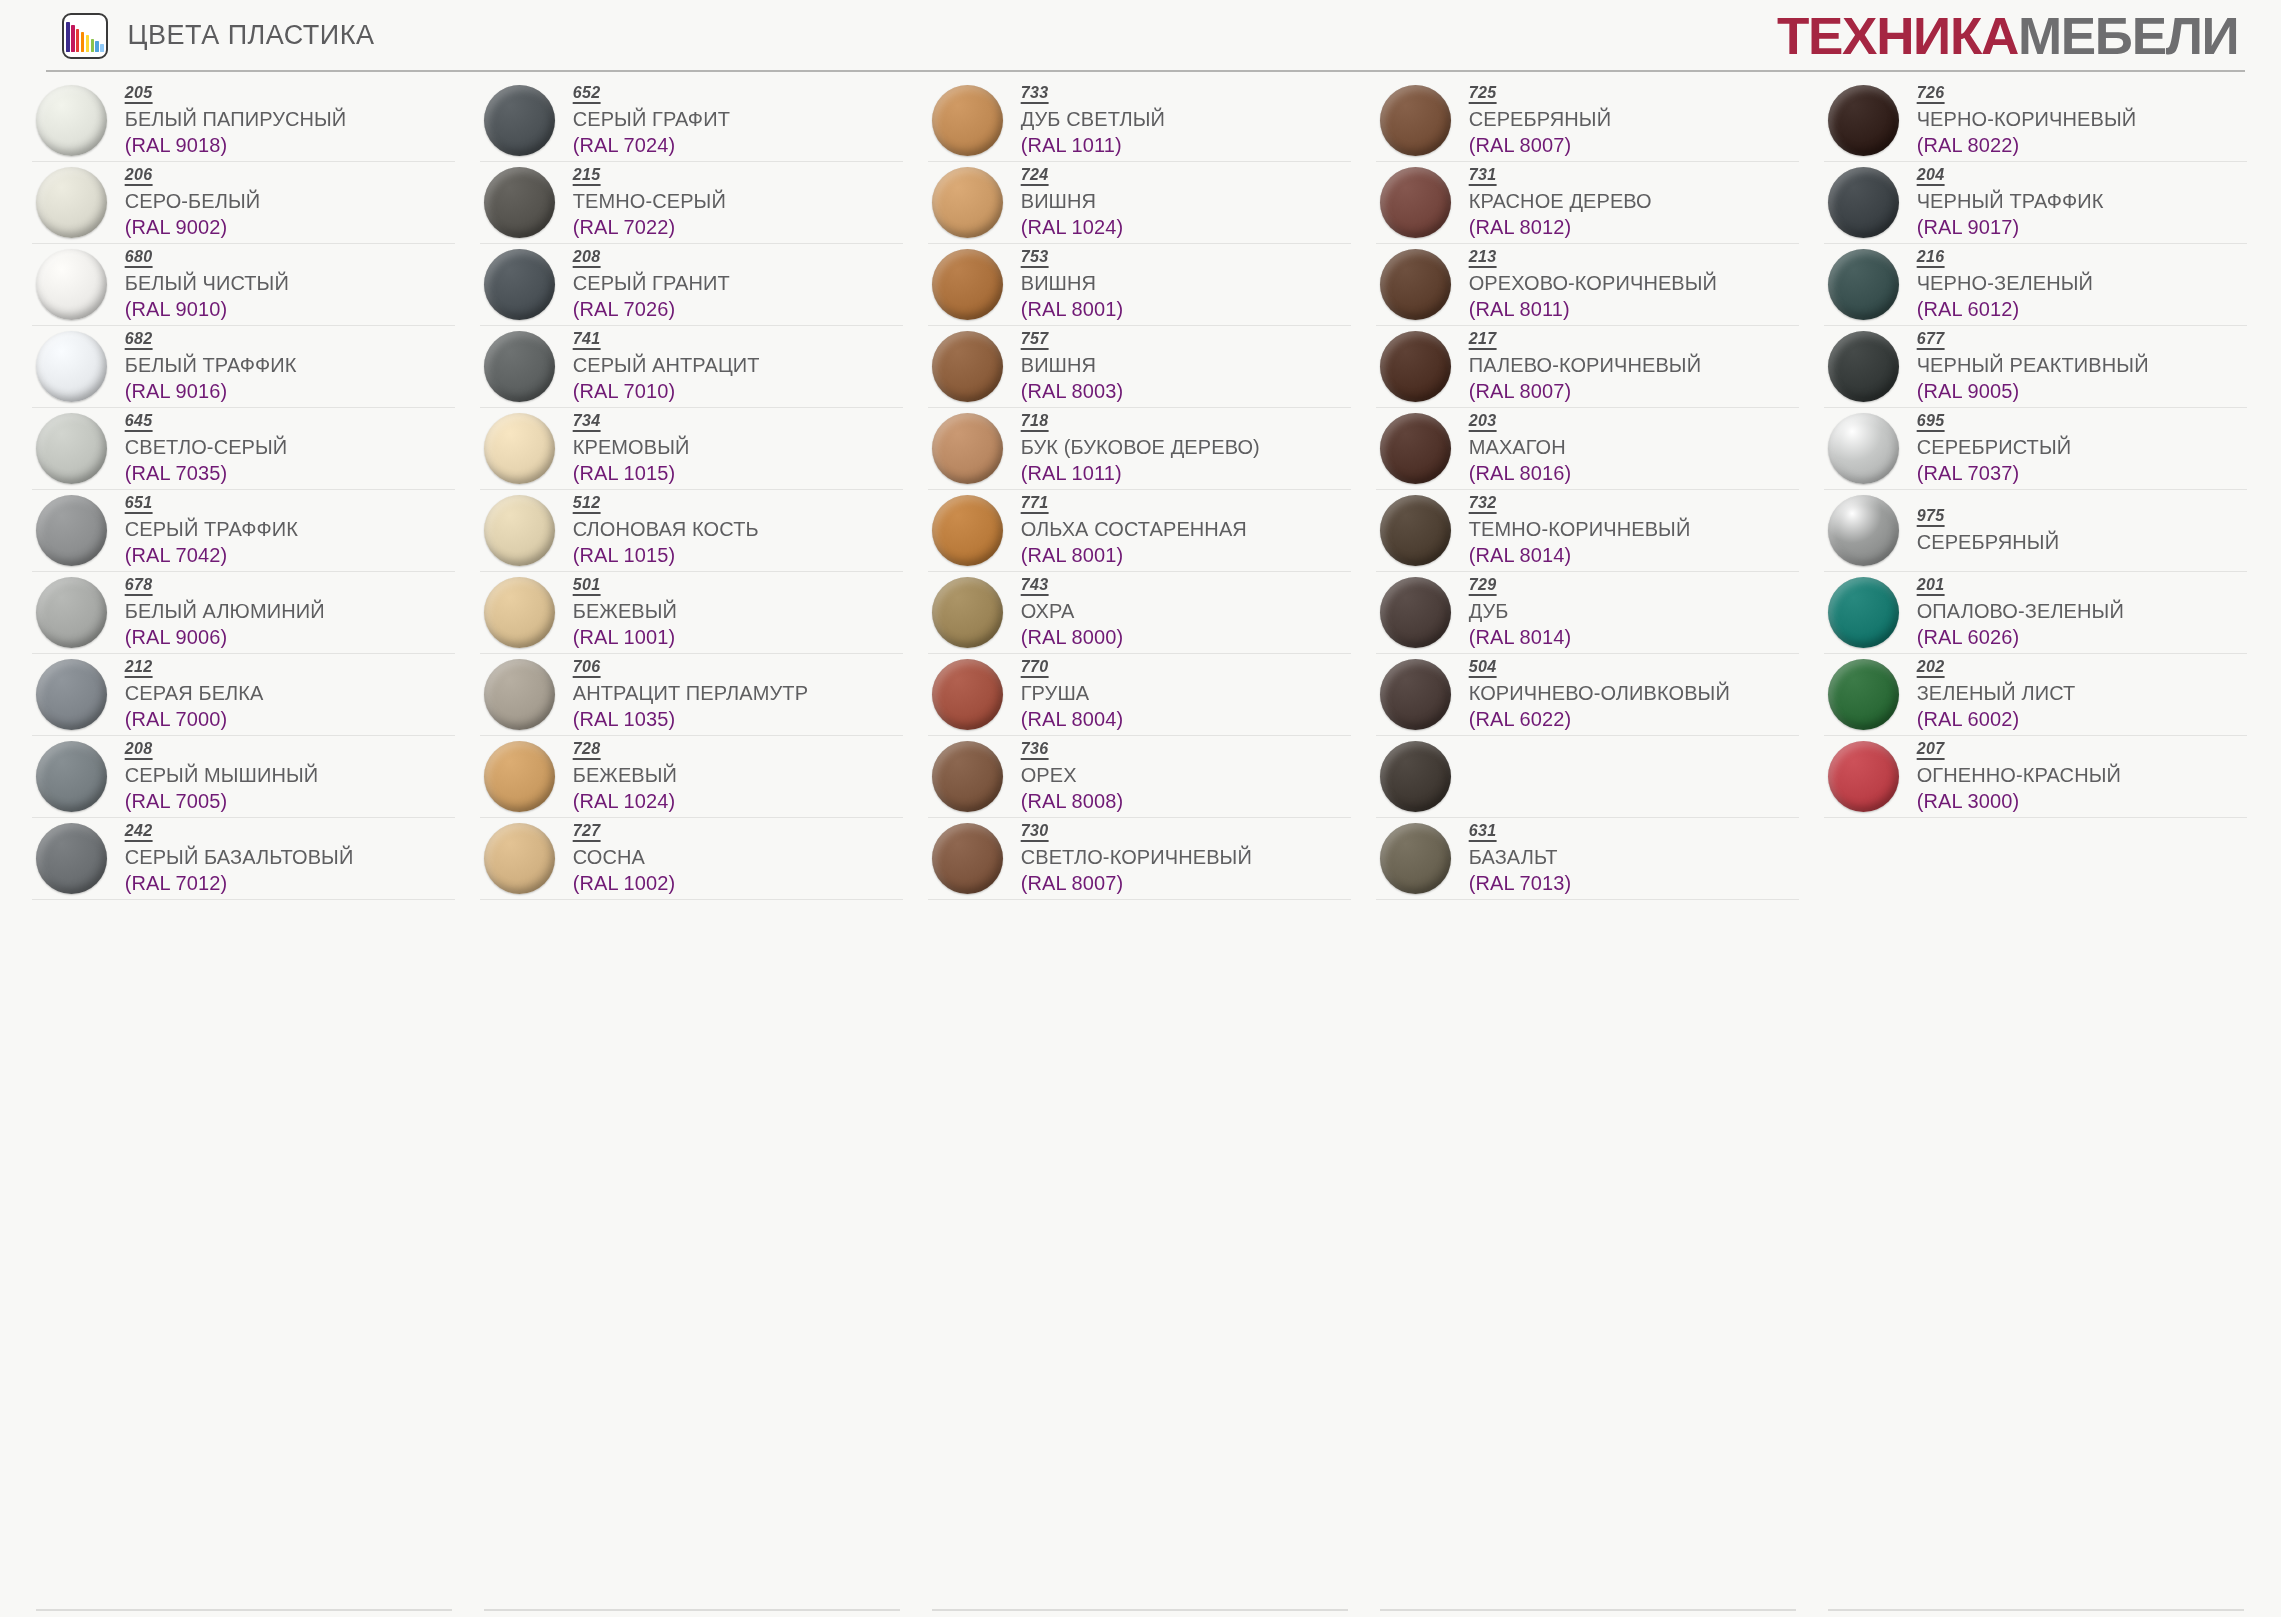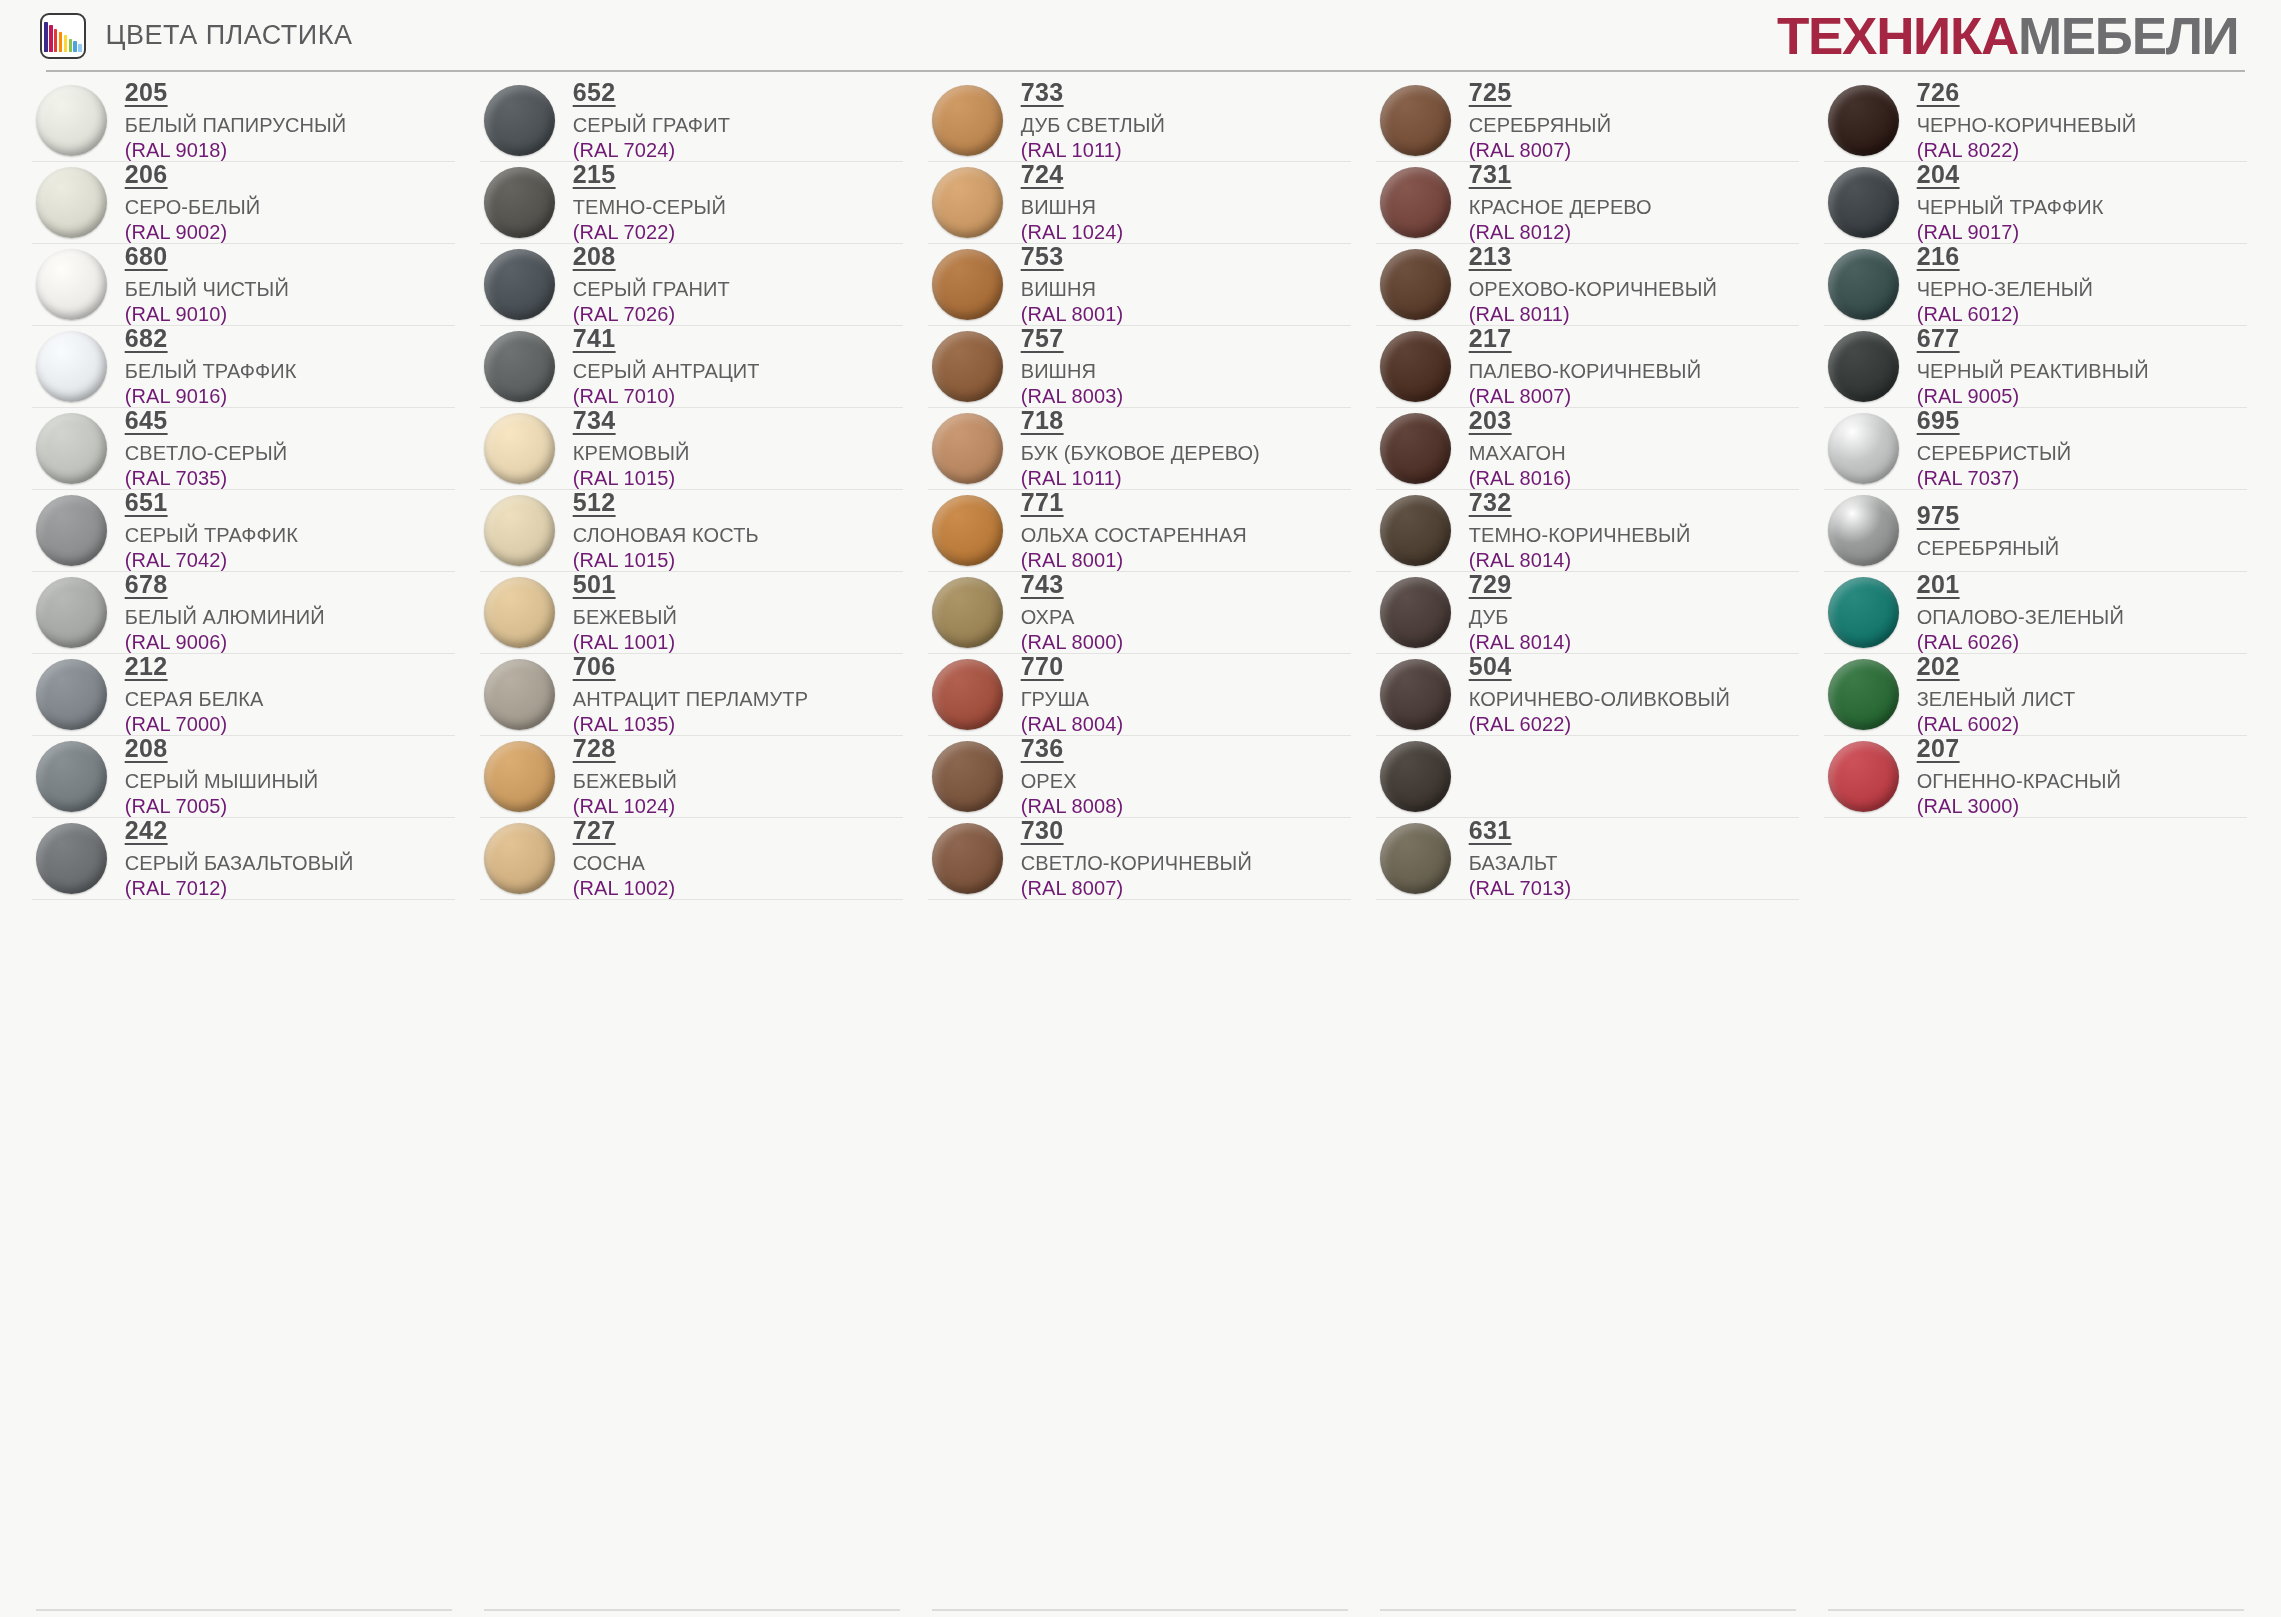--- a/index.html
+++ b/index.html
@@ -16,21 +16,21 @@
     overflow: hidden;
     position: relative;
   }
 
   
   .page-header {
     height: 71px;
     display: flex;
     align-items: center;
     justify-content: space-between;
-    padding: 0 43px 0 40px;
+    padding: 0 43px 0 62px;
     box-sizing: border-box;
   }
   .header-left {
     display: flex;
     align-items: center;
     gap: 19.6px;
   }
   .palette-icon {
     width: 46px;
     height: 46px;
@@ -130,29 +130,30 @@
                 0 0.9px 1.8px rgba(0,0,0,0.25);
   }
   .info {
     display: flex;
     flex-direction: column;
     justify-content: center;
     gap: 0.9px;
     min-width: 0;
   }
   .code {
-    font-size: 25px;
+    font-size: 16px;
     font-weight: 700;
     color: #4f4f51;
     text-decoration: underline;
     text-underline-offset: 3.6px;
     text-decoration-thickness: 1.8px;
     align-self: flex-start;
     letter-spacing: 0.4px;
     margin-bottom: 4.5px;
+    font-style: italic;
   }
   .cname {
     font-size: 20px;
     color: #5e5e60;
     white-space: nowrap;
     line-height: 1.22;
     letter-spacing: 0.1px;
   }
   .cral {
     font-size: 20px;

